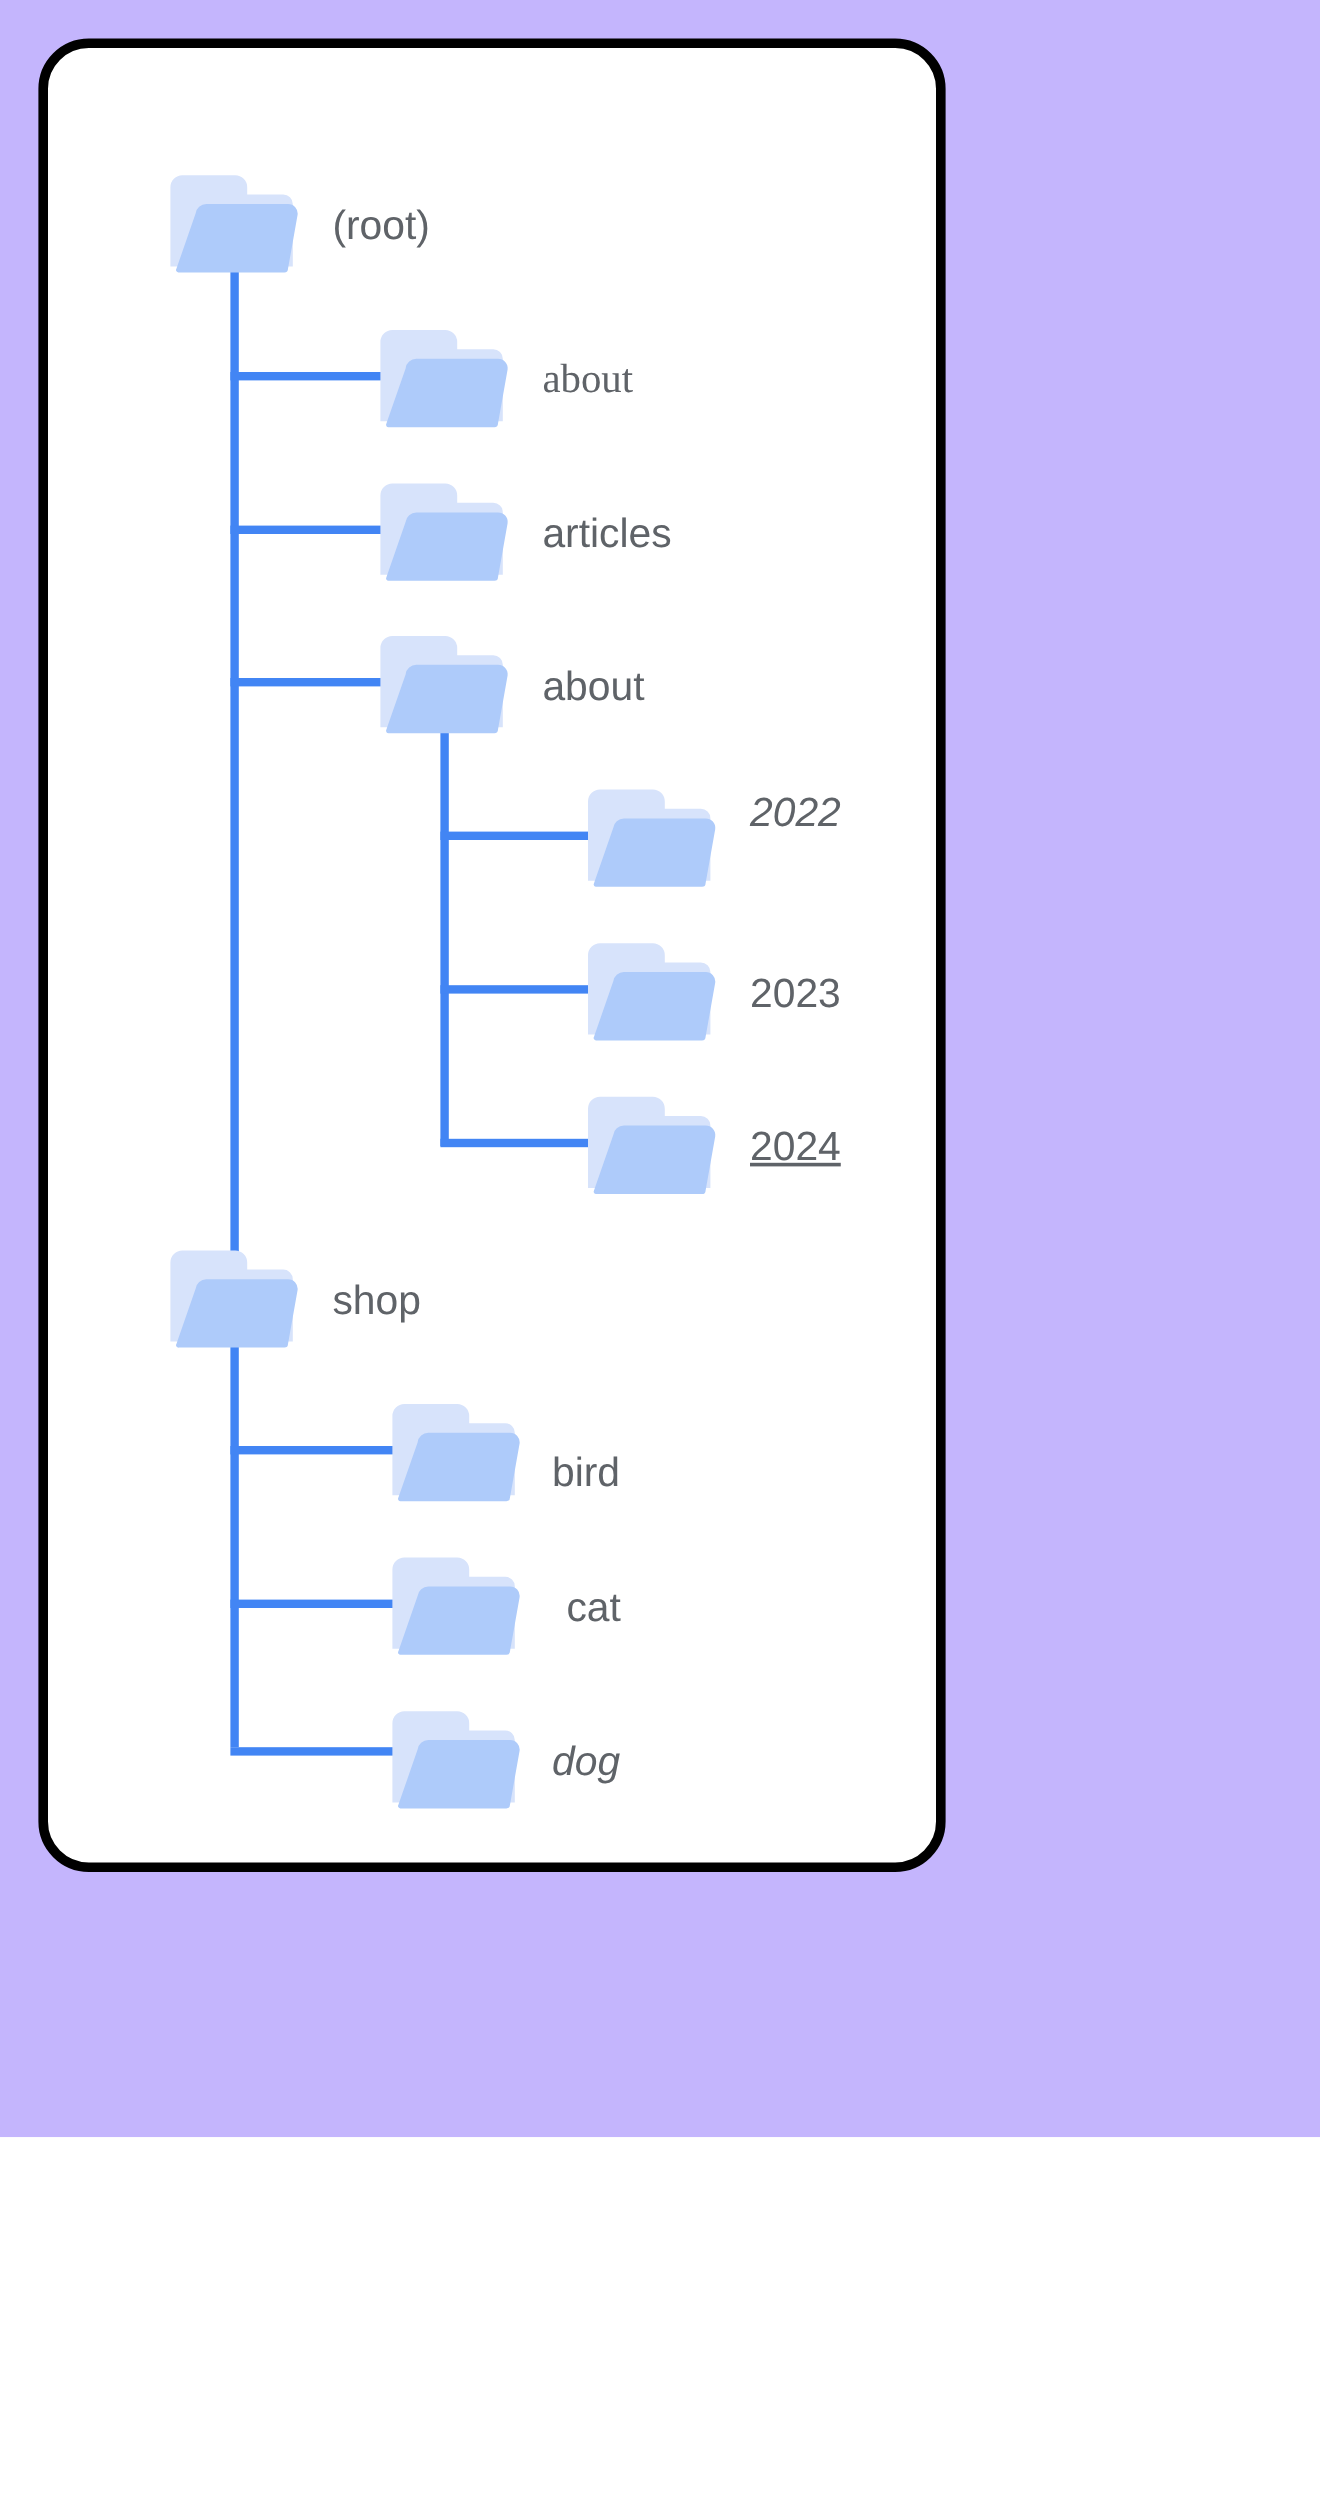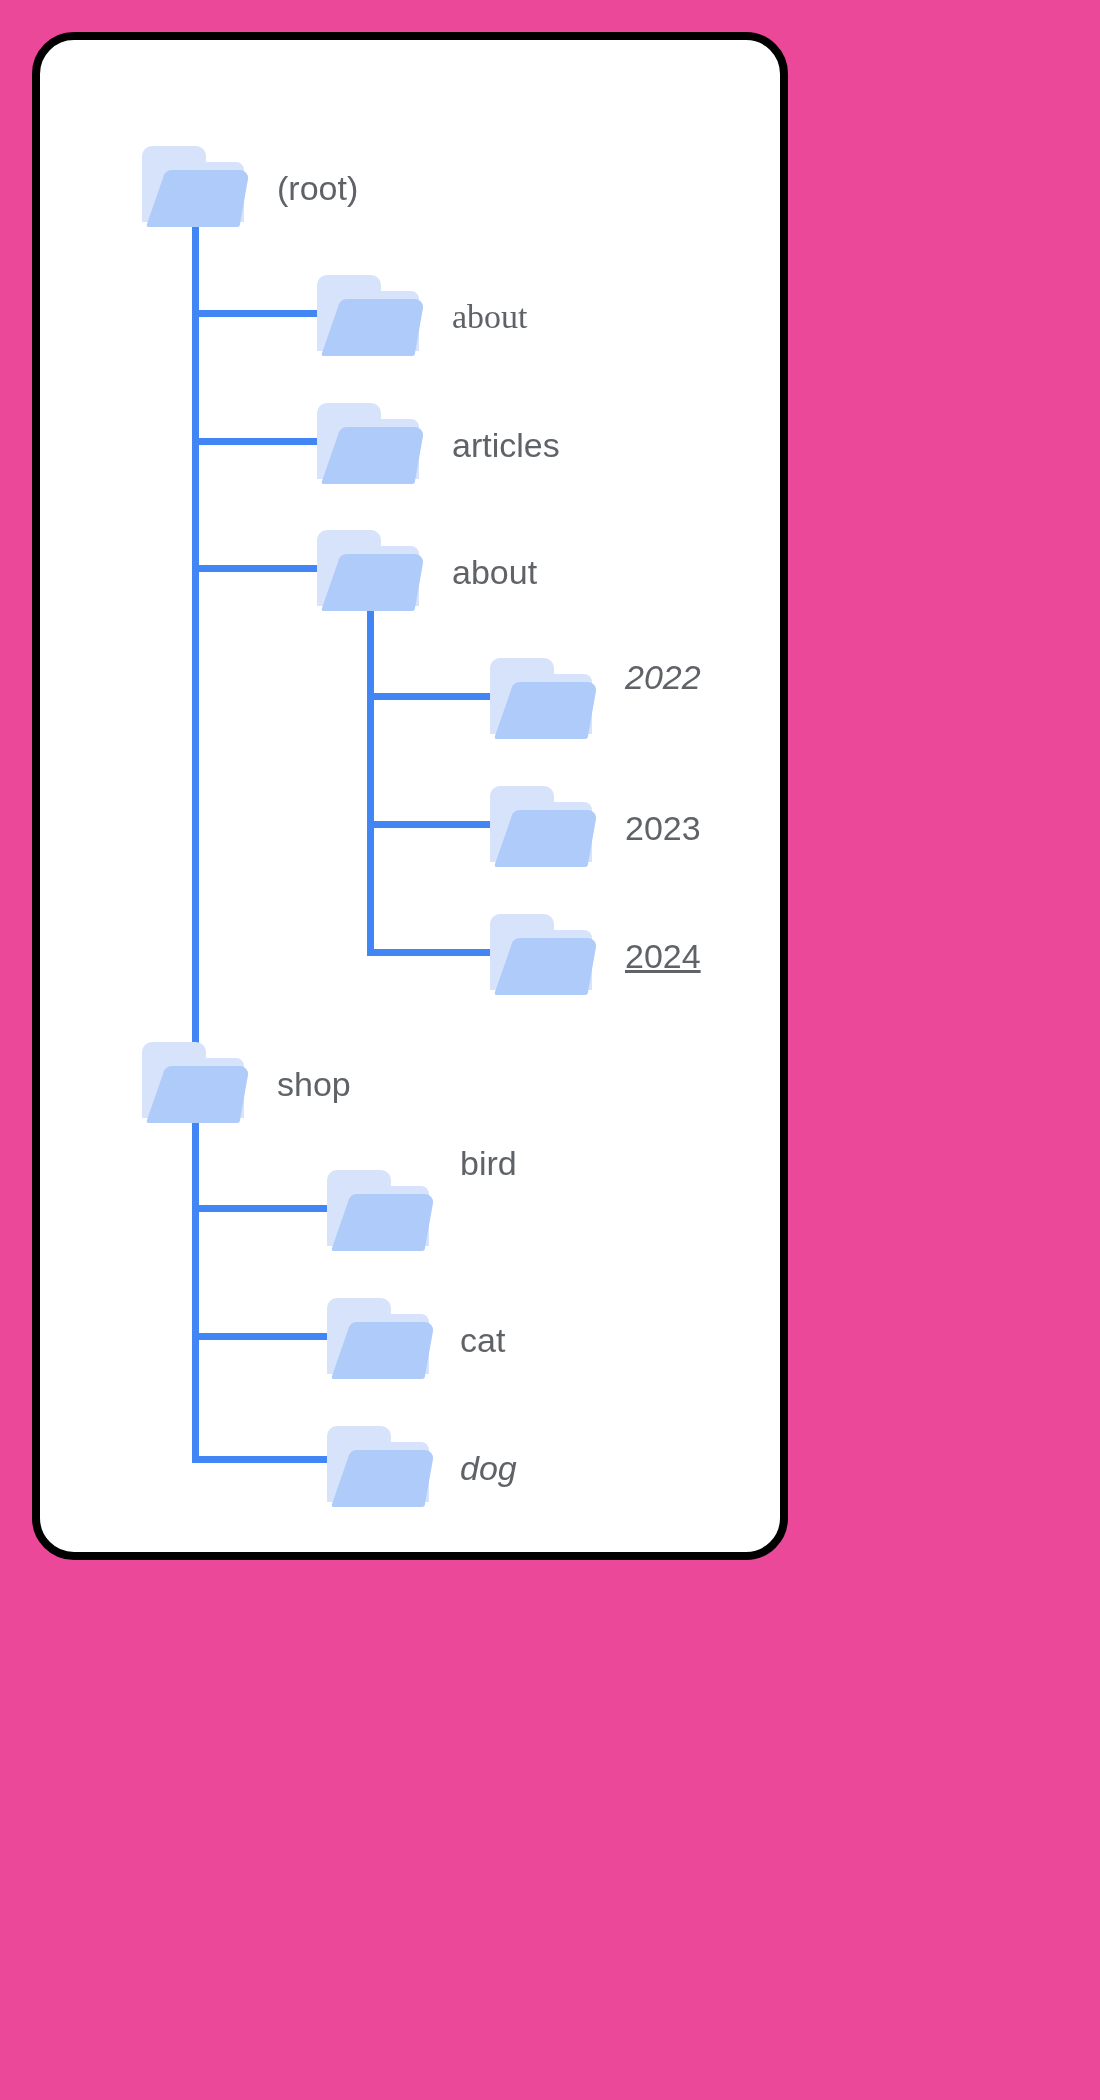--- a/index.html
+++ b/index.html
@@ -8,22 +8,22 @@
     padding: 0;
     background: #ffffff;
   }
   body {
     font-family: "Liberation Sans", sans-serif;
   }
 
   #stage {
     position: relative;
     width: 1100px;
-    height: 2100px;
-    background: #ec4899;
+    height: 1781px;
+    background: #c4b5fd;
     overflow: hidden;
   }
 
   
   #card {
     position: absolute;
     left: 32px;
     top: 32px;
     width: 756px;
     height: 1528px;
@@ -149,28 +149,28 @@
             <path d="M23 34 a9 9 0 0 1 9 -8 h68 a8 8 0 0 1 8 9 l-8 45 a3 3 0 0 1 -3 3 h-88 a2 2 0 0 1 -2 -3 z" fill="#AECBFA"></path>
           </svg>
         </div>
         <div class="label" style="left: 237px; top: 1027px; color: rgb(95, 99, 104);">shop</div>
         <div class="folder" style="left: 285px; top: 1128px;">
           <svg width="112" height="88" viewBox="0 0 112 88">
             <path d="M2 12 a10 10 0 0 1 10 -10 h44 a10 10 0 0 1 10 10 v6 h30 a8 8 0 0 1 8 8 v52 h-102 z" fill="#D7E3FB"></path>
             <path d="M23 34 a9 9 0 0 1 9 -8 h68 a8 8 0 0 1 8 9 l-8 45 a3 3 0 0 1 -3 3 h-88 a2 2 0 0 1 -2 -3 z" fill="#AECBFA"></path>
           </svg>
         </div>
-        <div class="label" style="left: 420px; top: 1106px; color: rgb(95, 99, 104); text-align: center;">bird</div>
+        <div class="label" style="left: 420px; top: 1170px; color: rgb(95, 99, 104); text-align: center;">bird</div>
         <div class="folder" style="left: 285px; top: 1256px;">
           <svg width="112" height="88" viewBox="0 0 112 88">
             <path d="M2 12 a10 10 0 0 1 10 -10 h44 a10 10 0 0 1 10 10 v6 h30 a8 8 0 0 1 8 8 v52 h-102 z" fill="#D7E3FB"></path>
             <path d="M23 34 a9 9 0 0 1 9 -8 h68 a8 8 0 0 1 8 9 l-8 45 a3 3 0 0 1 -3 3 h-88 a2 2 0 0 1 -2 -3 z" fill="#AECBFA"></path>
           </svg>
         </div>
-        <div class="label" style="left: 420px; top: 1283px; color: rgb(95, 99, 104);">cat</div>
+        <div class="label" style="left: 432px; top: 1283px; color: rgb(95, 99, 104);">cat</div>
         <div class="folder" style="left: 285px; top: 1384px;">
           <svg width="112" height="88" viewBox="0 0 112 88">
             <path d="M2 12 a10 10 0 0 1 10 -10 h44 a10 10 0 0 1 10 10 v6 h30 a8 8 0 0 1 8 8 v52 h-102 z" fill="#D7E3FB"></path>
             <path d="M23 34 a9 9 0 0 1 9 -8 h68 a8 8 0 0 1 8 9 l-8 45 a3 3 0 0 1 -3 3 h-88 a2 2 0 0 1 -2 -3 z" fill="#AECBFA"></path>
           </svg>
         </div>
         <div class="label" style="left: 420px; top: 1411px; color: rgb(95, 99, 104); font-style: italic;">dog</div>
       </div>
   </div>
 </div>

